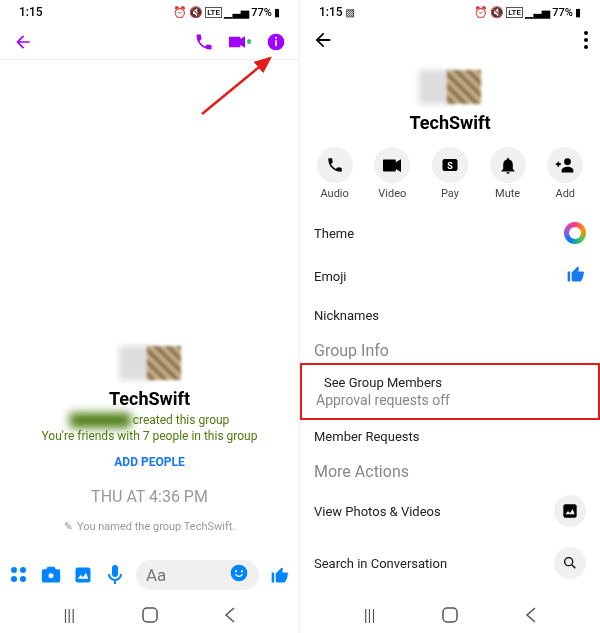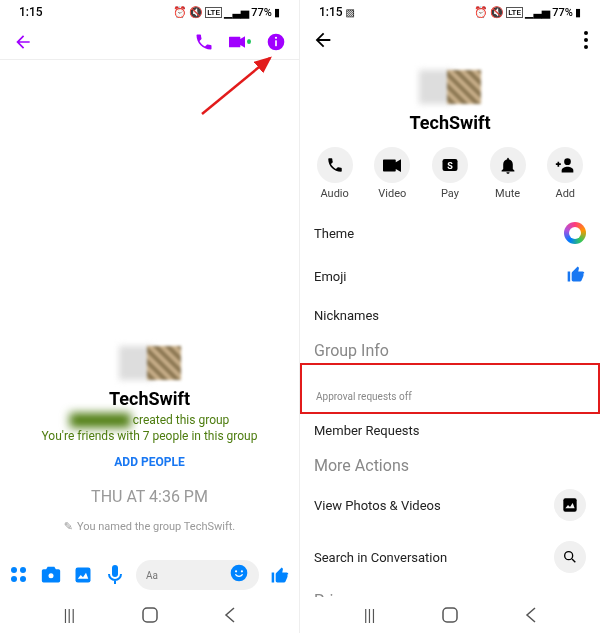--- a/index.html
+++ b/index.html
@@ -27,39 +27,39 @@
   .sub { font-size: 12px; color: #4d7c0f; margin-bottom: 2px; text-align: center; }
   .sub .blur { filter: blur(5px); letter-spacing:-1px; }
   .addppl { color: #1877f2; font-weight: 700; font-size: 12px; margin: 10px 0 18px; }
   .tstamp { font-size: 16px; color: #999; margin-bottom: 14px; }
   .sysmsg { font-size: 11px; color: #999; margin-bottom: 14px; display:flex; align-items:center; gap:4px; }
 
   .inputbar { height: 44px; display: flex; align-items: center; padding: 0 8px; gap: 10px; }
   .inputbar .ic { width: 22px; height: 22px; display:flex; align-items:center; justify-content:center; }
   .blue { color: #0084ff; fill: #0084ff; }
   .textbox { flex: 1; background: #f0f0f0; border-radius: 18px; height: 30px; display:flex; align-items:center; padding: 0 10px; justify-content: space-between; }
-  .textbox span.ph { color: #777; font-size: 10px; }
+  .textbox span.ph { color: #777; font-size: 17px; }
 
   .navbar { height: 36px; display:flex; align-items:center; justify-content: space-evenly; color: #555; }
   .navbar .nb { width: 22px; height: 22px; display:flex; align-items:center; justify-content:center; }
 
   
   .appbar2 { height: 36px; display:flex; align-items:center; padding: 0 12px; justify-content: space-between; }
   .detail-head { display:flex; flex-direction: column; align-items:center; padding: 10px 0 14px; }
   .det-av { display:flex; margin-bottom:8px; }
   .det-title { font-size: 18px; font-weight: 700; }
   .action-row { display:flex; justify-content: space-evenly; padding: 0 4px 12px; }
   .act { display:flex; flex-direction:column; align-items:center; gap:4px; width:54px; }
   .act .circ { width:36px; height:36px; border-radius:50%; background:#f0f0f0; display:flex; align-items:center; justify-content:center; }
   .act .lbl { font-size: 11px; color:#444; }
 
   .list { flex:1; overflow:hidden; }
   .row { padding: 10px 14px; display:flex; align-items:center; justify-content:space-between; }
   .row .t { font-size: 13px; color:#222;text-align:center; }
-  .row .s { font-size: 10px; color:#888; margin-top:16px; }
+  .row .s { font-size: 14px; color:#888; margin-top:2px; }
   .sec { font-size: 16px; color:#888; padding: 8px 14px 4px; }
   .highlight { border: 2px solid #e21b1b; margin: -1px 0; }
   .circ-ic { width:32px; height:32px; border-radius:50%; background:#f0f0f0; display:flex; align-items:center; justify-content:center; }
   .theme-ring { width:22px; height:22px; border-radius:50%; background: conic-gradient(#ff3b7b,#ff9500,#35c759,#007aff,#af52de,#ff3b7b); display:flex; align-items:center; justify-content:center; }
   .theme-ring::after { content:''; width:12px; height:12px; border-radius:50%; background:#fff; }
 </style>
 </head>
 <body>
 
 <div class="pane pane-left">
@@ -281,20 +281,21 @@
       <div><svg width="20" height="20" viewBox="0 0 24 24">
             <path fill="#1877f2" d="M2 21h3V9H2v12zM22 11c0-1.1-.9-2-2-2h-5.3l.8-3.8v-.3c0-.4-.2-.8-.4-1.1L14 3l-6.6 6.6c-.4.4-.6.9-.6 1.4V19c0 1.1.9 2 2 2h8c.8 0 1.5-.5 1.8-1.2l2.3-5.4c.1-.3.1-.5.1-.8v-2.6z"></path>
           </svg></div>
     </div>
     <div class="row">
       <div class="t">Nicknames</div>
     </div>
     <div class="sec">Group Info</div>
     <div class="row highlight">
       <div>
+        <div class="t">See Group Members</div>
         <div class="s">Approval requests off</div>
       </div>
     </div>
     <div class="row">
       <div class="t">Member Requests</div>
     </div>
     <div class="sec">More Actions</div>
     <div class="row">
       <div class="t">View Photos &amp; Videos</div>
       <div class="circ-ic">

